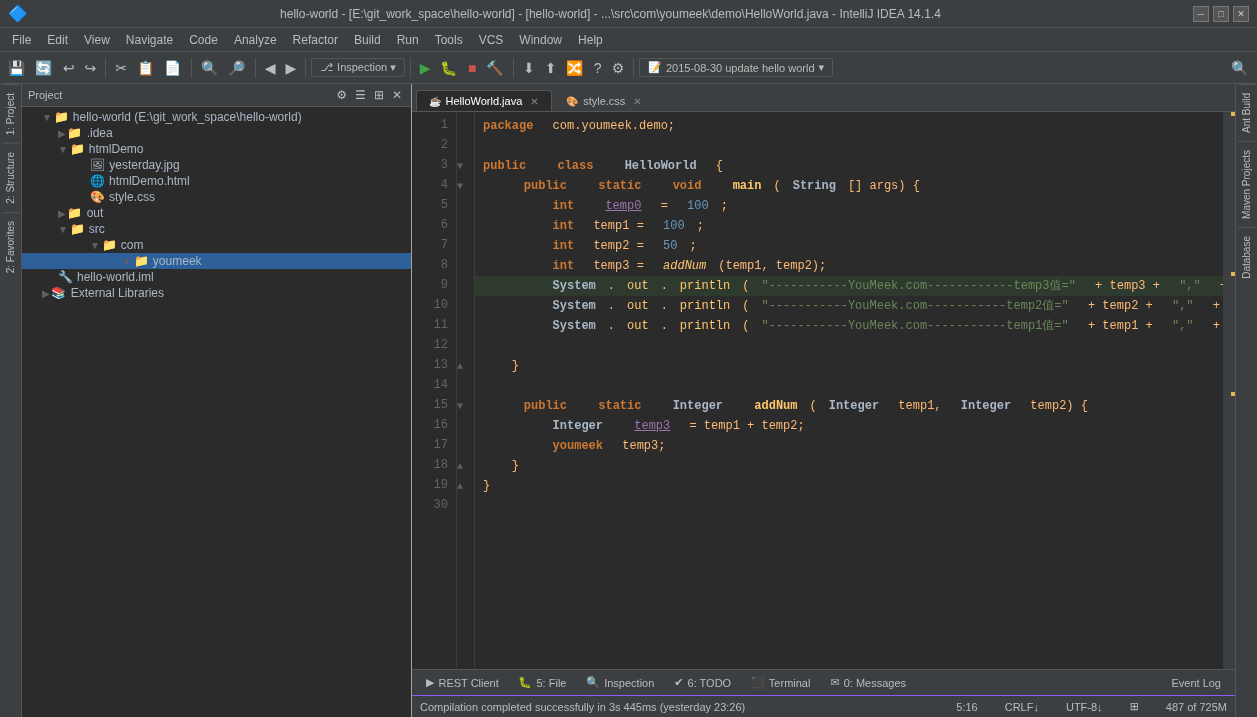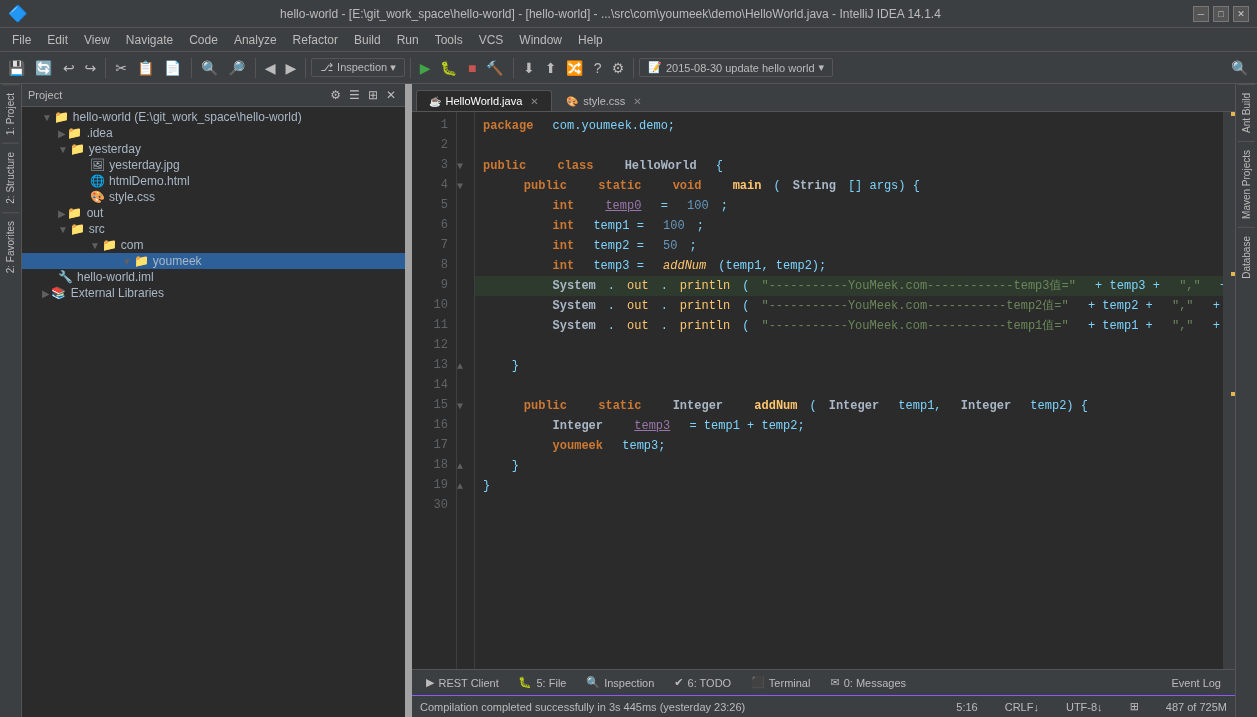--- a/index.html
+++ b/index.html
@@ -121,21 +121,21 @@
       color: #bbbbbb;
       cursor: pointer;
       border-bottom: 1px solid #555;
       text-align: center;
     }
 
     
     #project-panel {
       width: 390px;
       background: #2b2b2b;
-      border-right: 7px solid #a3a3a3;
+      border-right: 1px solid #a3a3a3;
       display: flex;
       flex-direction: column;
       overflow: hidden;
     }
 
     #project-panel-header {
       background: #3c3f41;
       border-bottom: 1px solid #555;
       padding: 3px 6px;
       display: flex;
@@ -257,21 +257,21 @@
     }
 
     
     .kw { color: #cc7832; font-weight: bold; }
     .cls { color: #a9b7c6; font-weight: bold; }
     .fn { color: #ffc66d; }
     .fn-def { color: #ffc66d; font-weight: bold; }
     .str { color: #6a8759; }
     .num { color: #6897bb; }
     .var { color: #9876aa; text-decoration: underline; }
-    .plain { color: #7dd3fc; }
+    .plain { color: #fdba74; }
 
     
     #right-side-tabs {
       width: 22px;
       background: #3c3f41;
       border-left: 1px solid #555;
       display: flex;
       flex-direction: column;
       align-items: center;
     }
@@ -425,21 +425,21 @@
         <span class="indent" style="width:32px;"></span>
         <span class="fold-arrow">▶</span>
         <span class="icon">📁</span>
         <span class="label">.idea</span>
       </div>
 
       <div class="tree-item">
         <span class="indent" style="width:32px;"></span>
         <span class="fold-arrow">▼</span>
         <span class="icon">📁</span>
-        <span class="label">yesterday</span>
+        <span class="label">htmlDemo</span>
       </div>
 
       <div class="tree-item">
         <span class="indent" style="width:64px;"></span>
         <span class="icon">🖼</span>
         <span class="label">yesterday.jpg</span>
       </div>
 
       <div class="tree-item">
         <span class="indent" style="width:64px;"></span>

